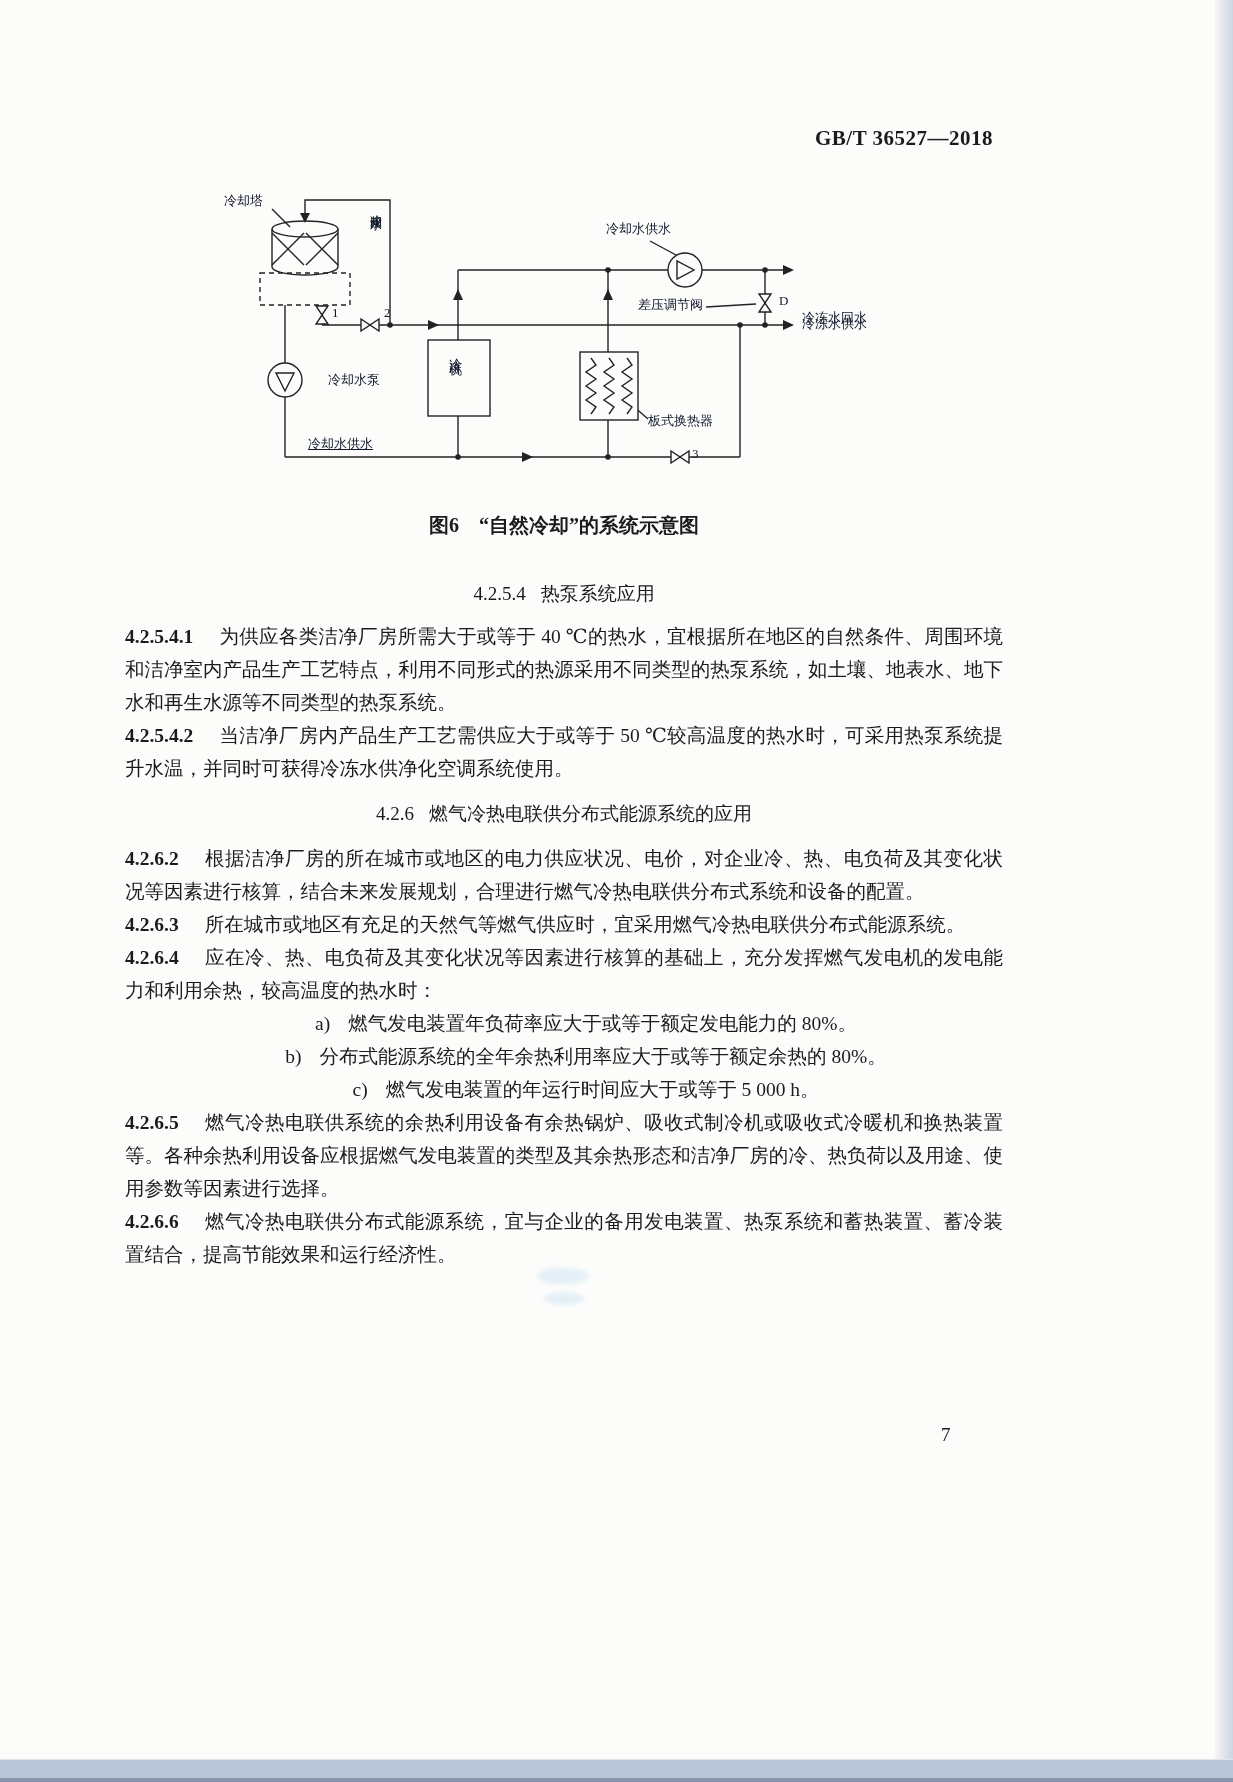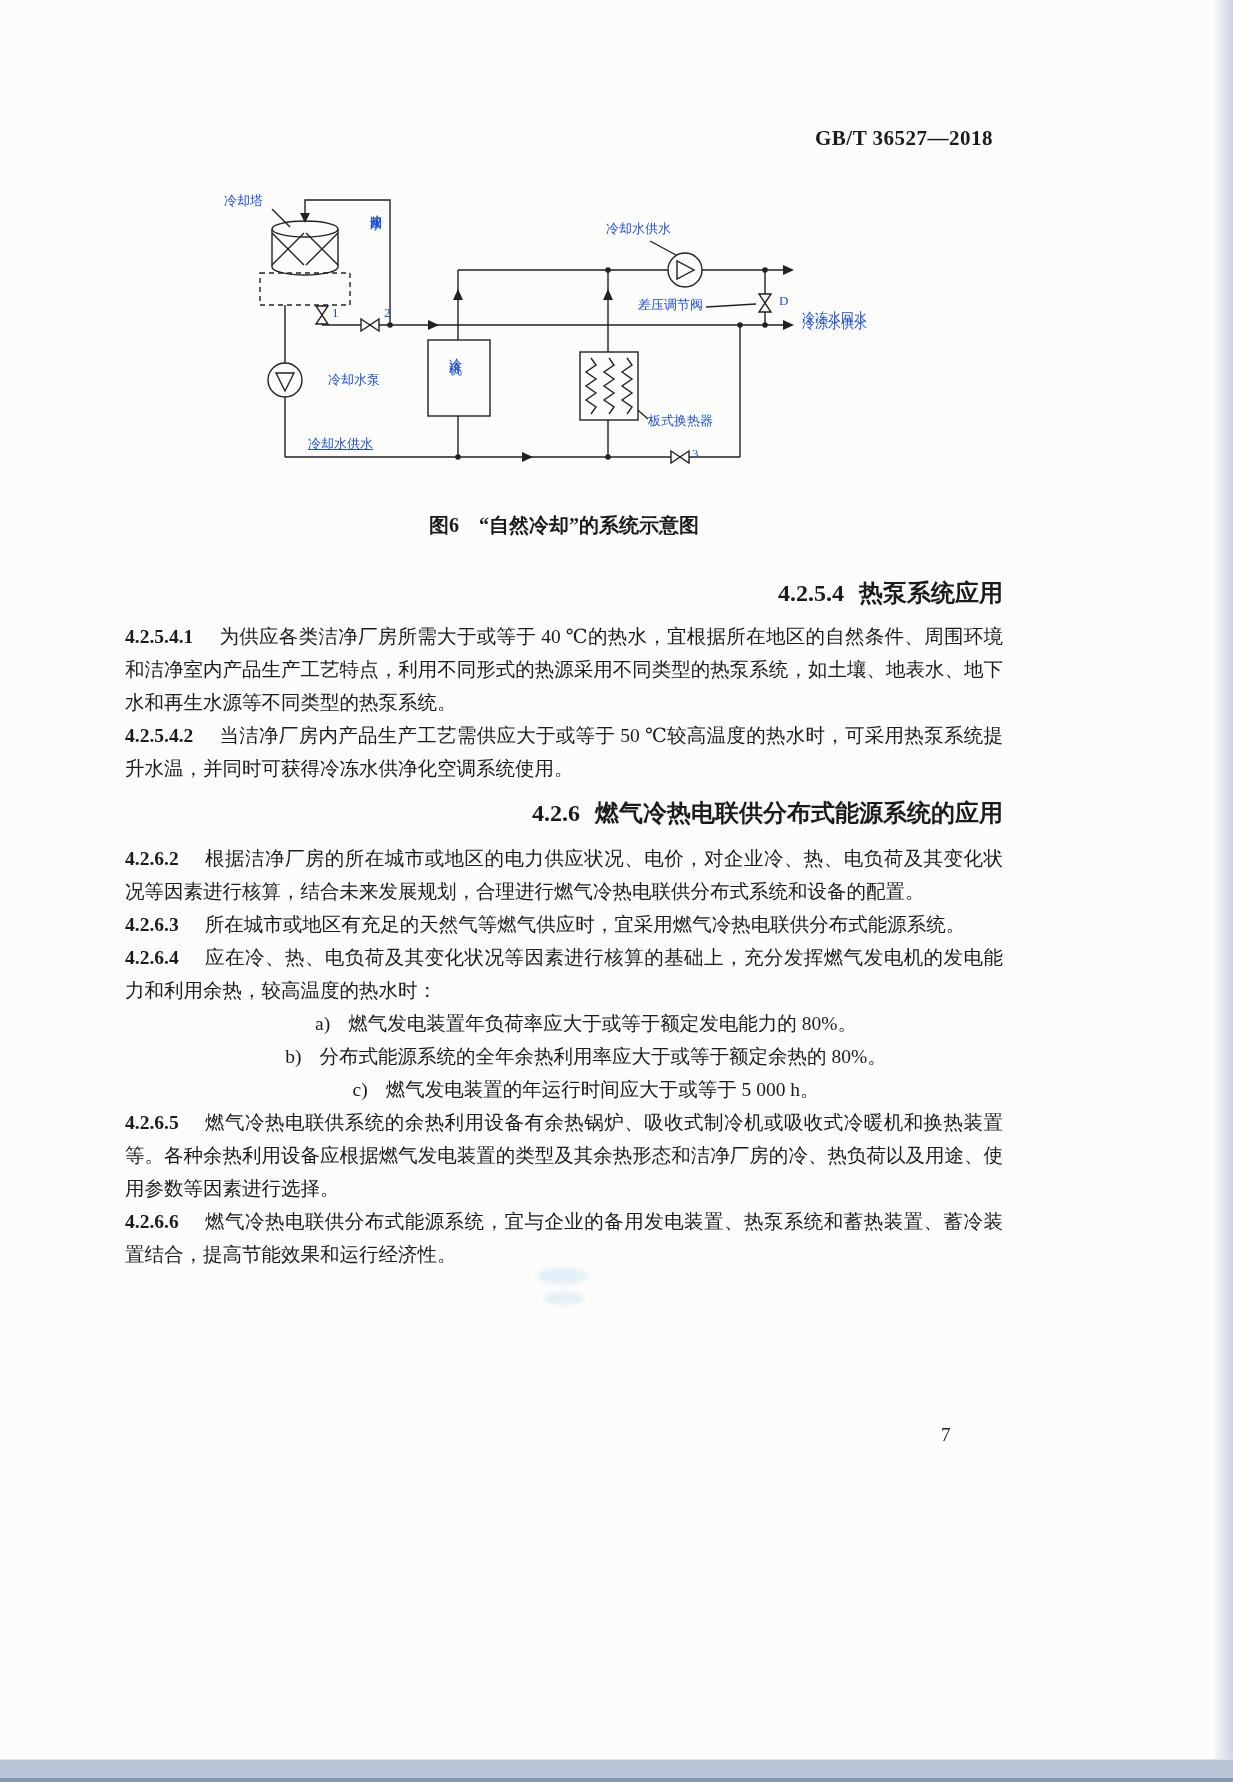--- a/index.html
+++ b/index.html
@@ -18,21 +18,21 @@
   .wm{position:absolute; background:#cfe6f2; opacity:.55; border-radius:50%; filter:blur(2px);}
   .wm1{left:537px; top:1268px; width:52px; height:16px;}
   .wm2{left:544px; top:1292px; width:40px; height:13px;}
 
   .doc-number{position:absolute; left:815px; top:126px; width:200px;
     font-size:21px; font-weight:700; letter-spacing:.5px;}
 
   
   .diagram{position:absolute; left:180px; top:185px; width:770px; height:330px;}
   .diagram svg{position:absolute; left:0; top:0;}
-  .dlabel{position:absolute; font-size:13px; line-height:15px; white-space:nowrap; color:#1d4ed8;}
+  .dlabel{position:absolute; font-size:13px; line-height:15px; white-space:nowrap; color:#0f172a;}
   .dlabel-v{writing-mode:vertical-rl; text-orientation:upright; letter-spacing:1px; font-size:12px; white-space:normal;}
   .lab-cooling-tower{left:44px; top:8px;}
   .lab-cw-return-v{left:188px; top:20px; height:110px;}
   .lab-valve1{left:152px; top:120px;}
   .lab-valve2{left:204px; top:120px;}
   .lab-chw-pump{left:426px; top:36px;}
   .lab-chw-return{left:622px; top:77px;margin-top:48px;}
   .lab-dp-valve{left:458px; top:112px;}
   .lab-valve-d{left:599px; top:108px;}
   .lab-chw-supply{left:622px; top:131px;}
@@ -41,21 +41,21 @@
   .lab-plate-hx{left:468px; top:228px;}
   .lab-valve3{left:512px; top:261px;}
   .lab-cw-supply{left:128px; top:251px;text-decoration:underline;}
 
   .fig-caption{position:absolute; left:125px; top:512px; width:878px;
     text-align:center; font-weight:700; font-size:20px;}
 
   
   .content{position:absolute; left:125px; top:577px; width:878px;
     font-size:19.5px; line-height:33px; text-align:justify;}
-  .sec-heading{margin:0 0 10px 0; font-size:24px; font-weight:700; text-align:right;}
+  .sec-heading{margin:0 0 10px 0; font-size:19px; font-weight:400; text-align:center;}
   .sec-heading.second{margin:12px 0 12px 0;}
   .sec-heading .num{margin-right:15px;}
   .para{margin:0;}
   .para .num{font-weight:700; margin-right:26px;}
   .item{margin:0; padding-left:44px; text-align:center;}
   .item .marker{margin-right:18px;}
 
   .page-number{position:absolute; left:941px; top:1424px; font-size:19px;}
 </style>
 </head>

